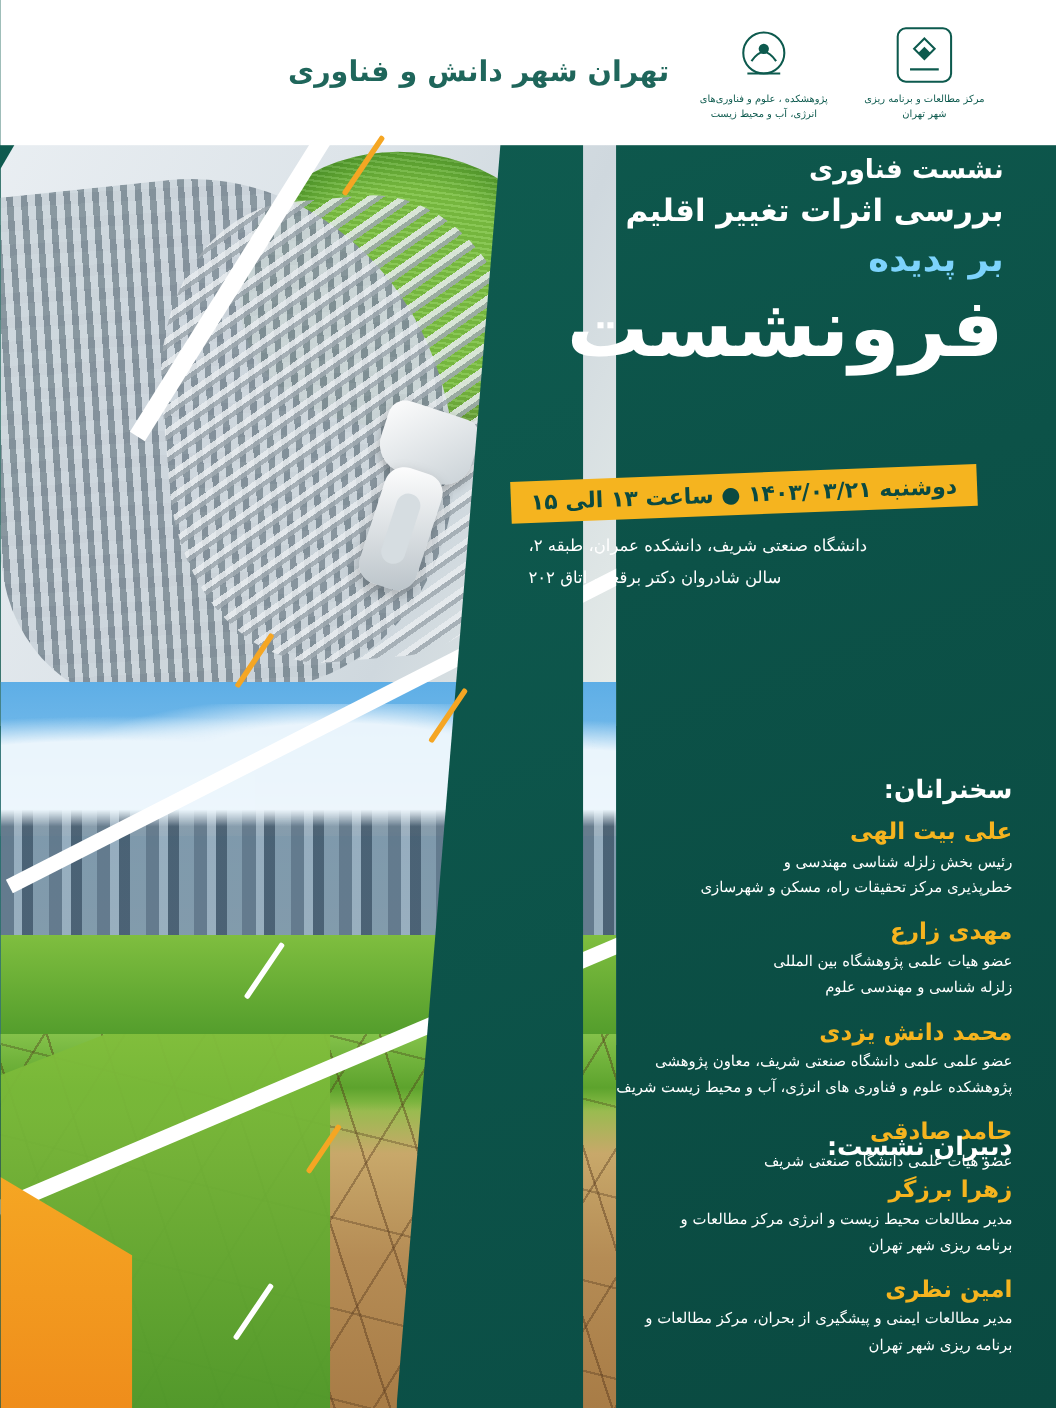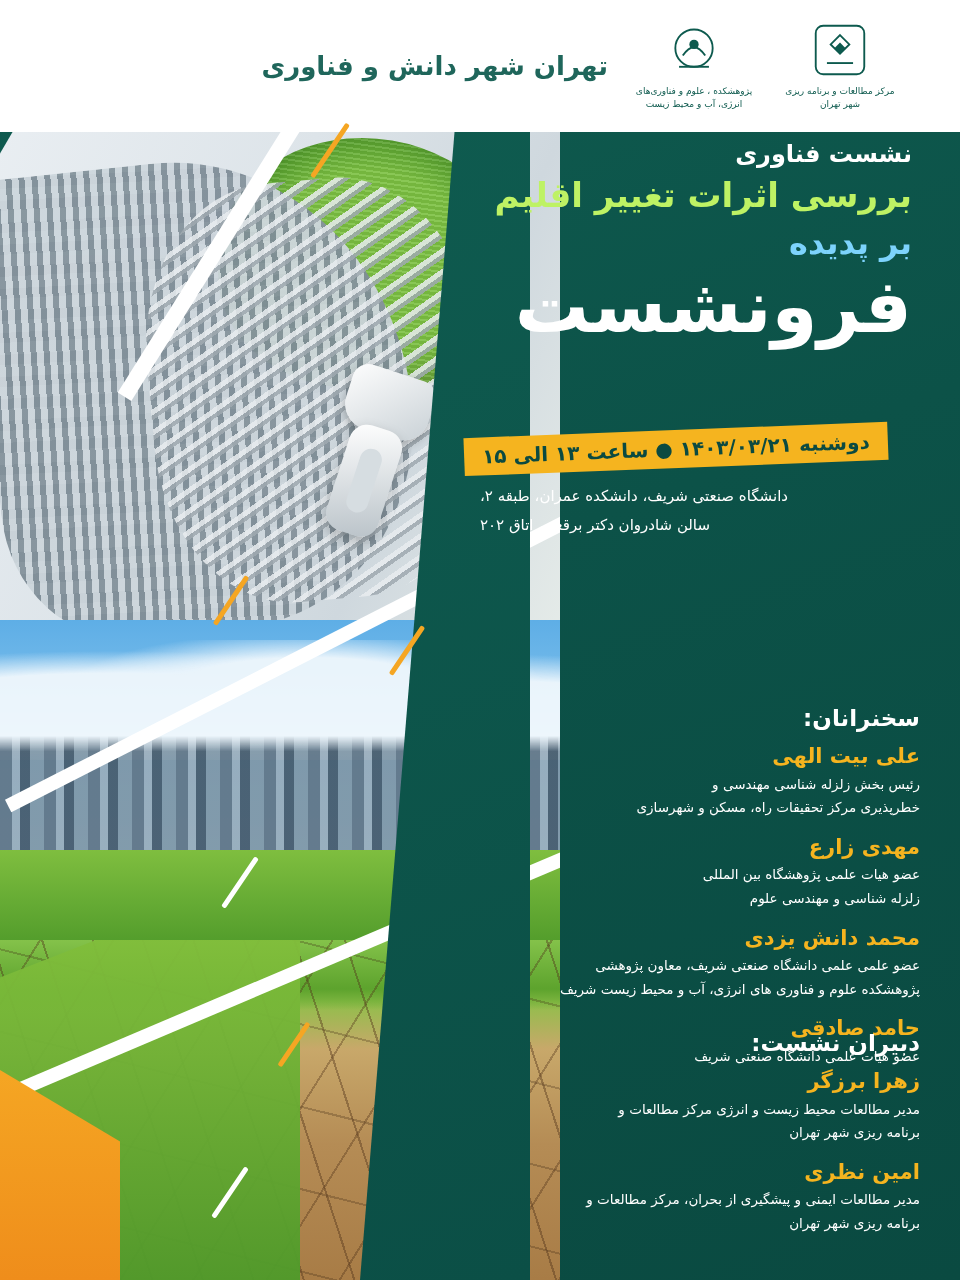--- a/index.html
+++ b/index.html
@@ -248,22 +248,22 @@
     text-align: right;
     z-index: 5;
   }
   .kicker{
     color:#ffffff;
     font-size: 24px;
     font-weight: bold;
     margin-bottom: 6px;
   }
   .title-main{
-    color:#bef264;
-    font-size: 34px;
+    color:#ffffff;
+    font-size: 28px;
     font-weight: bold;
     line-height: 1.25;
     letter-spacing: -1px;
   }
   .title-sub{
     color:#7dd3fc;
     font-size: 32px;
     font-weight: bold;
     line-height: 1.3;
     letter-spacing: 6px;

